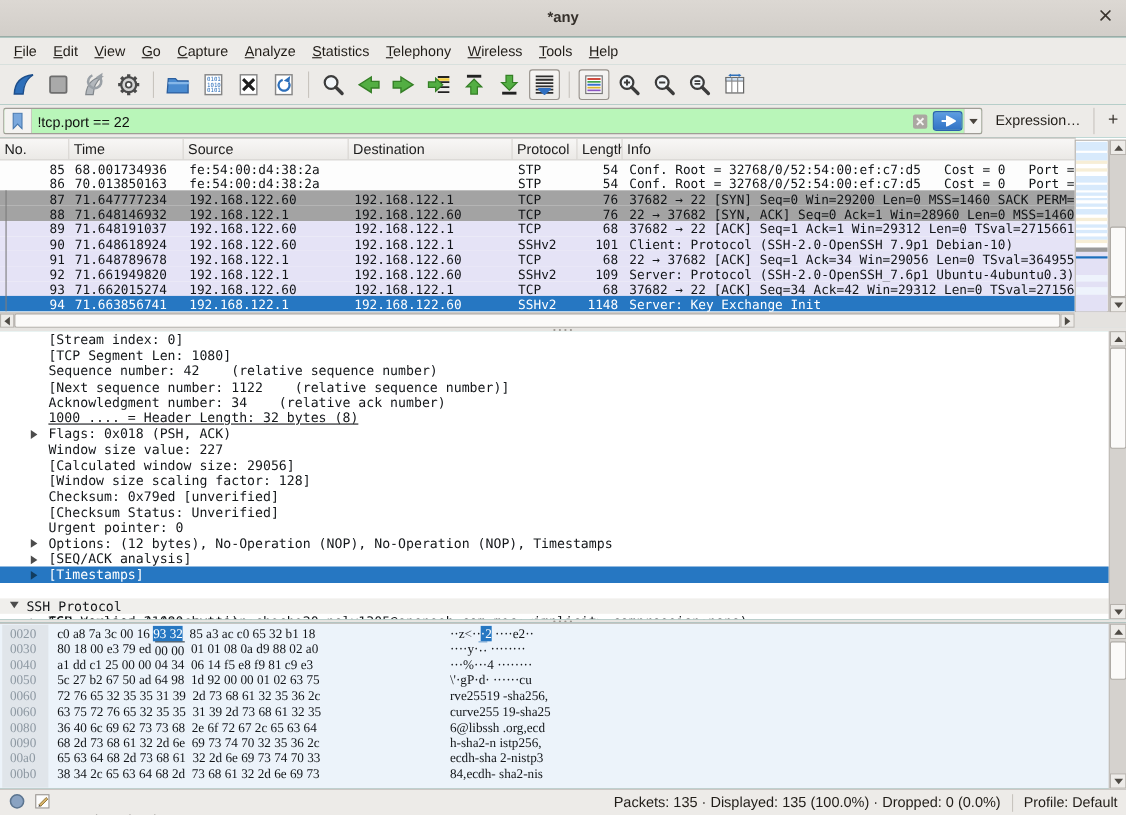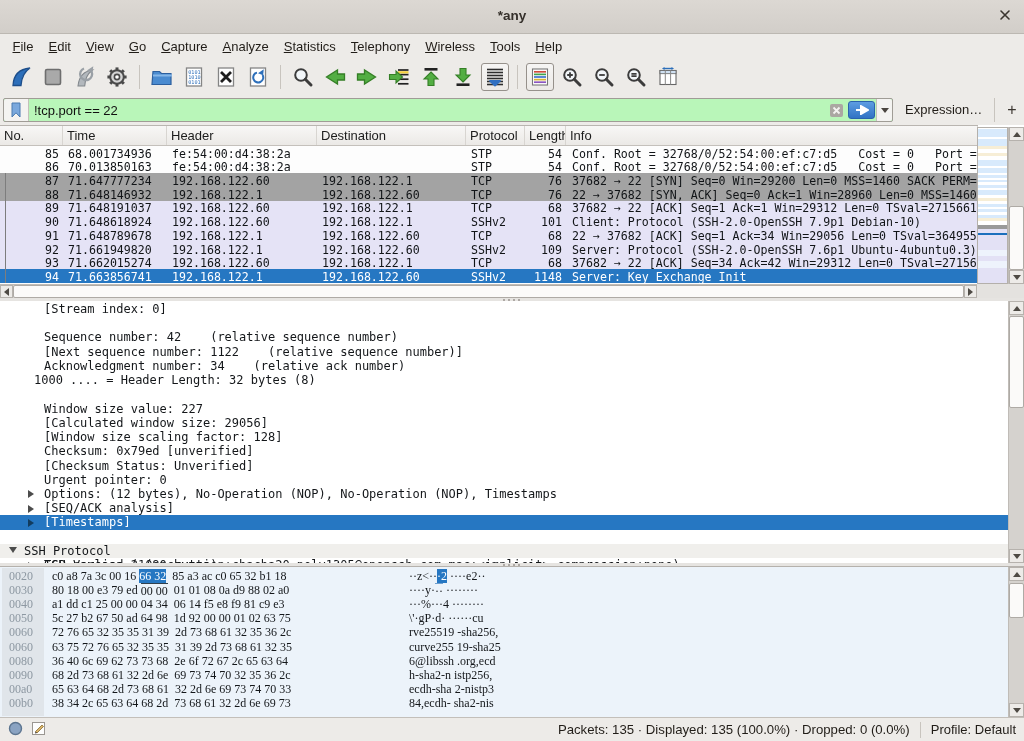--- a/index.html
+++ b/index.html
@@ -382,21 +382,21 @@
     </div>
     <div id="expression-label">Expression…</div>
     <div id="filter-sep"></div>
     <div id="add-filter-btn">+</div>
   </div>
 
   <div id="packet-list">
     <div id="pl-header">
         <div class="pl-hcell" style="left: 0px; width: 63px;">No.</div>
         <div class="pl-hcell" style="left: 63px; width: 104px;">Time</div>
-        <div class="pl-hcell" style="left: 167px; width: 150px;">Header</div>
+        <div class="pl-hcell" style="left: 167px; width: 150px;">Source</div>
         <div class="pl-hcell" style="left: 317px; width: 149px;">Destination</div>
         <div class="pl-hcell" style="left: 466px; width: 59px;">Protocol</div>
         <div class="pl-hcell" style="left: 525px; width: 41px;">Length</div>
         <div class="pl-hcell" style="left: 566px; width: 412px;">Info</div>
       </div>
     <div id="pl-rows">
         <div class="prow white" style="top: 0px;"><span style="left: 0px; width: 59px; text-align: right;">85</span><span style="left: 68px; width: 99px;">68.001734936</span><span style="left: 172px; width: 145px;">fe:54:00:d4:38:2a</span><span style="left: 322px; width: 144px;"></span><span style="left: 471px; width: 54px;">STP</span><span style="left: 525px; width: 37px; text-align: right;">54</span><span style="left: 572px; width: 406px;">Conf. Root = 32768/0/52:54:00:ef:c7:d5   Cost = 0   Port = 0x8004</span></div>
         <div class="prow white" style="top: 13.72px;"><span style="left: 0px; width: 59px; text-align: right;">86</span><span style="left: 68px; width: 99px;">70.013850163</span><span style="left: 172px; width: 145px;">fe:54:00:d4:38:2a</span><span style="left: 322px; width: 144px;"></span><span style="left: 471px; width: 54px;">STP</span><span style="left: 525px; width: 37px; text-align: right;">54</span><span style="left: 572px; width: 406px;">Conf. Root = 32768/0/52:54:00:ef:c7:d5   Cost = 0   Port = 0x8004</span></div>
         <div class="prow gray" style="top: 27.44px;"><span style="left: 0px; width: 59px; text-align: right;">87</span><span style="left: 68px; width: 99px;">71.647777234</span><span style="left: 172px; width: 145px;">192.168.122.60</span><span style="left: 322px; width: 144px;">192.168.122.1</span><span style="left: 471px; width: 54px;">TCP</span><span style="left: 525px; width: 37px; text-align: right;">76</span><span style="left: 572px; width: 406px;">37682 → 22 [SYN] Seq=0 Win=29200 Len=0 MSS=1460 SACK_PERM=1</span></div>
         <div class="prow gray" style="top: 41.16px;"><span style="left: 0px; width: 59px; text-align: right;">88</span><span style="left: 68px; width: 99px;">71.648146932</span><span style="left: 172px; width: 145px;">192.168.122.1</span><span style="left: 322px; width: 144px;">192.168.122.60</span><span style="left: 471px; width: 54px;">TCP</span><span style="left: 525px; width: 37px; text-align: right;">76</span><span style="left: 572px; width: 406px;">22 → 37682 [SYN, ACK] Seq=0 Ack=1 Win=28960 Len=0 MSS=1460</span></div>
@@ -455,24 +455,26 @@
     <div class="dots">
         <i></i>
         <i></i>
         <i></i>
         <i></i>
       </div>
   </div>
 
   <div id="details">
       <div class="drow" style="top: 1px;"><span class="dtext" style="left: 44px;">[Stream index: 0]</span></div>
+      <div class="drow" style="top: 15.23px;"><span class="dtext" style="left: 44px;">[TCP Segment Len: 1080]</span></div>
       <div class="drow" style="top: 29.46px;"><span class="dtext" style="left: 44px;">Sequence number: 42    (relative sequence number)</span></div>
       <div class="drow" style="top: 43.69px;"><span class="dtext" style="left: 44px;">[Next sequence number: 1122    (relative sequence number)]</span></div>
       <div class="drow" style="top: 57.92px;"><span class="dtext" style="left: 44px;">Acknowledgment number: 34    (relative ack number)</span></div>
-      <div class="drow" style="top: 72.15px;"><span class="dtext" style="left: 34px;">1000 .... = Header Length: 32 bytes (8)</span></div>
+      <div class="drow" style="top: 72.15px;"><span class="dtext" style="left: 44px; text-decoration: underline;">1000 .... = Header Length: 32 bytes (8)</span></div>
+      <div class="drow" style="top: 86.38px;"><span class="dexp right" style="left: 28px;"></span><span class="dtext" style="left: 44px;">Flags: 0x018 (PSH, ACK)</span></div>
       <div class="drow" style="top: 100.61px;"><span class="dtext" style="left: 44px;">Window size value: 227</span></div>
       <div class="drow" style="top: 114.84px;"><span class="dtext" style="left: 44px;">[Calculated window size: 29056]</span></div>
       <div class="drow" style="top: 129.07px;"><span class="dtext" style="left: 44px;">[Window size scaling factor: 128]</span></div>
       <div class="drow" style="top: 143.3px;"><span class="dtext" style="left: 44px;">Checksum: 0x79ed [unverified]</span></div>
       <div class="drow" style="top: 157.53px;"><span class="dtext" style="left: 44px;">[Checksum Status: Unverified]</span></div>
       <div class="drow" style="top: 171.76px;"><span class="dtext" style="left: 44px;">Urgent pointer: 0</span></div>
       <div class="drow" style="top: 185.99px;"><span class="dexp right" style="left: 28px;"></span><span class="dtext" style="left: 44px;">Options: (12 bytes), No-Operation (NOP), No-Operation (NOP), Timestamps</span></div>
       <div class="drow" style="top: 200.22px; text-align: center;"><span class="dexp right" style="left: 28px;"></span><span class="dtext" style="left: 44px;">[SEQ/ACK analysis]</span></div>
       <div class="drow selected" style="top: 214.45px;"><span class="dexp right" style="left: 28px;"></span><span class="dtext" style="left: 44px;">[Timestamps]</span></div>
       <div class="drow" style="top: 228.68px; margin-top: 28px;"><span class="dtext" style="left: 44px;">TCP payload (1080 bytes)</span></div>
@@ -494,21 +496,21 @@
         <i></i>
         <i></i>
         <i></i>
         <i></i>
       </div>
   </div>
 
   <div id="hexpane">
     <div id="hex-gutter"></div>
     <div id="hex-rows">
-        <div class="hexrow" style="top: 1.5px;"><span class="hx-addr">0020</span><span class="hx-bytes"><span class="hseg">c0 a8 7a 3c 00 16 </span><span class="hseg sel">66 32</span><span class="hseg">  85 a3 ac c0 65 32 b1 18</span></span><span class="hx-ascii"><span class="hseg">··z&lt;··</span><span class="hseg sel">·2</span><span class="hseg"> ····e2··</span></span></div>
+        <div class="hexrow" style="top: 1.5px;"><span class="hx-addr">0020</span><span class="hx-bytes"><span class="hseg">c0 a8 7a 3c 00 16 </span><span class="hseg sel">93 32</span><span class="hseg">  85 a3 ac c0 65 32 b1 18</span></span><span class="hx-ascii"><span class="hseg">··z&lt;··</span><span class="hseg sel">·2</span><span class="hseg"> ····e2··</span></span></div>
         <div class="hexrow" style="top: 15.72px;"><span class="hx-addr">0030</span><span class="hx-bytes"><span class="hseg">80 18 00 e3 79 ed </span><span class="hseg ul">00 00</span><span class="hseg">  01 01 08 0a d9 88 02 a0</span></span><span class="hx-ascii"><span class="hseg">····y·</span><span class="hseg ul2">··</span><span class="hseg"> ········</span></span></div>
         <div class="hexrow" style="top: 29.94px;"><span class="hx-addr">0040</span><span class="hx-bytes"><span class="hseg">a1 dd c1 25 00 00 04 34  06 14 f5 e8 f9 81 c9 e3</span></span><span class="hx-ascii"><span class="hseg">···%···4 ········</span></span></div>
         <div class="hexrow" style="top: 44.16px;"><span class="hx-addr">0050</span><span class="hx-bytes"><span class="hseg">5c 27 b2 67 50 ad 64 98  1d 92 00 00 01 02 63 75</span></span><span class="hx-ascii"><span class="hseg">\'·gP·d· ······cu</span></span></div>
         <div class="hexrow" style="top: 58.38px;"><span class="hx-addr">0060</span><span class="hx-bytes"><span class="hseg">72 76 65 32 35 35 31 39  2d 73 68 61 32 35 36 2c</span></span><span class="hx-ascii"><span class="hseg">rve25519 -sha256,</span></span></div>
         <div class="hexrow" style="top: 72.6px;"><span class="hx-addr">0060</span><span class="hx-bytes"><span class="hseg">63 75 72 76 65 32 35 35  31 39 2d 73 68 61 32 35</span></span><span class="hx-ascii"><span class="hseg">curve255 19-sha25</span></span></div>
         <div class="hexrow" style="top: 86.82px;"><span class="hx-addr">0080</span><span class="hx-bytes"><span class="hseg">36 40 6c 69 62 73 73 68  2e 6f 72 67 2c 65 63 64</span></span><span class="hx-ascii"><span class="hseg">6@libssh .org,ecd</span></span></div>
         <div class="hexrow" style="top: 101.04px;"><span class="hx-addr">0090</span><span class="hx-bytes"><span class="hseg">68 2d 73 68 61 32 2d 6e  69 73 74 70 32 35 36 2c</span></span><span class="hx-ascii"><span class="hseg">h-sha2-n istp256,</span></span></div>
         <div class="hexrow" style="top: 115.26px; text-align: center;"><span class="hx-addr">00a0</span><span class="hx-bytes"><span class="hseg">65 63 64 68 2d 73 68 61  32 2d 6e 69 73 74 70 33</span></span><span class="hx-ascii"><span class="hseg">ecdh-sha 2-nistp3</span></span></div>
         <div class="hexrow" style="top: 129.48px;"><span class="hx-addr">00b0</span><span class="hx-bytes"><span class="hseg">38 34 2c 65 63 64 68 2d  73 68 61 32 2d 6e 69 73</span></span><span class="hx-ascii"><span class="hseg">84,ecdh- sha2-nis</span></span></div>
       </div>

